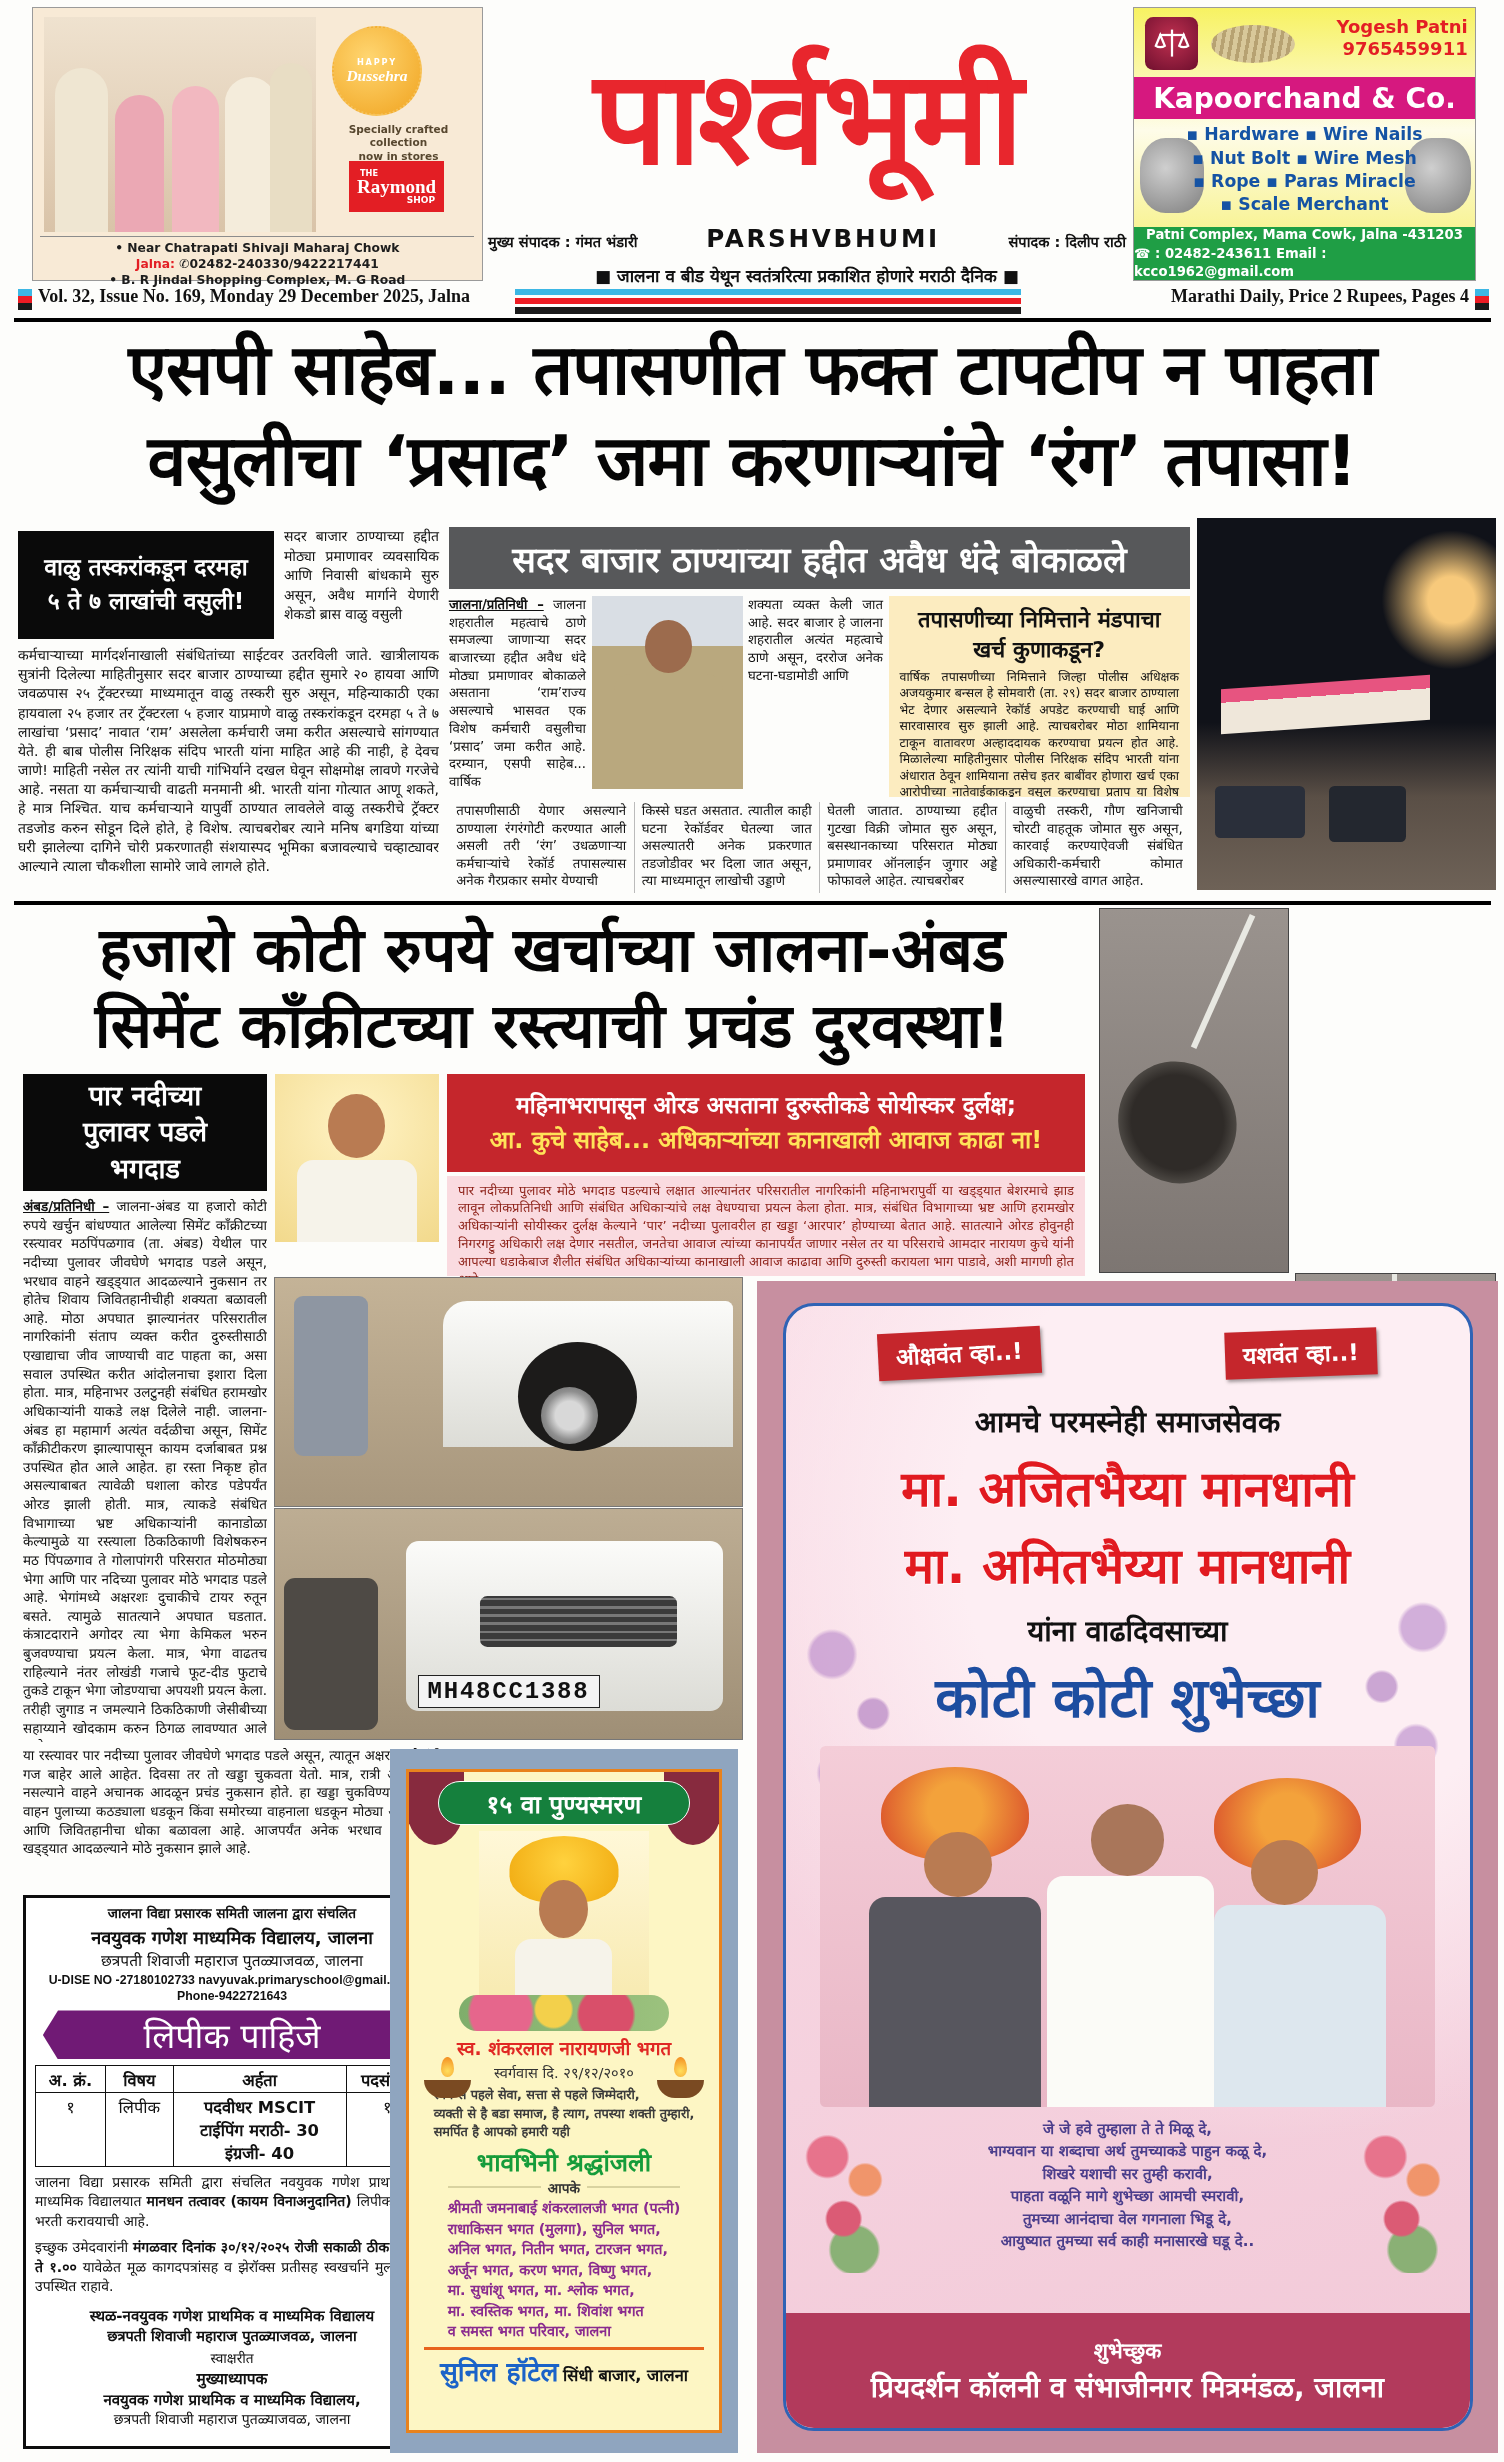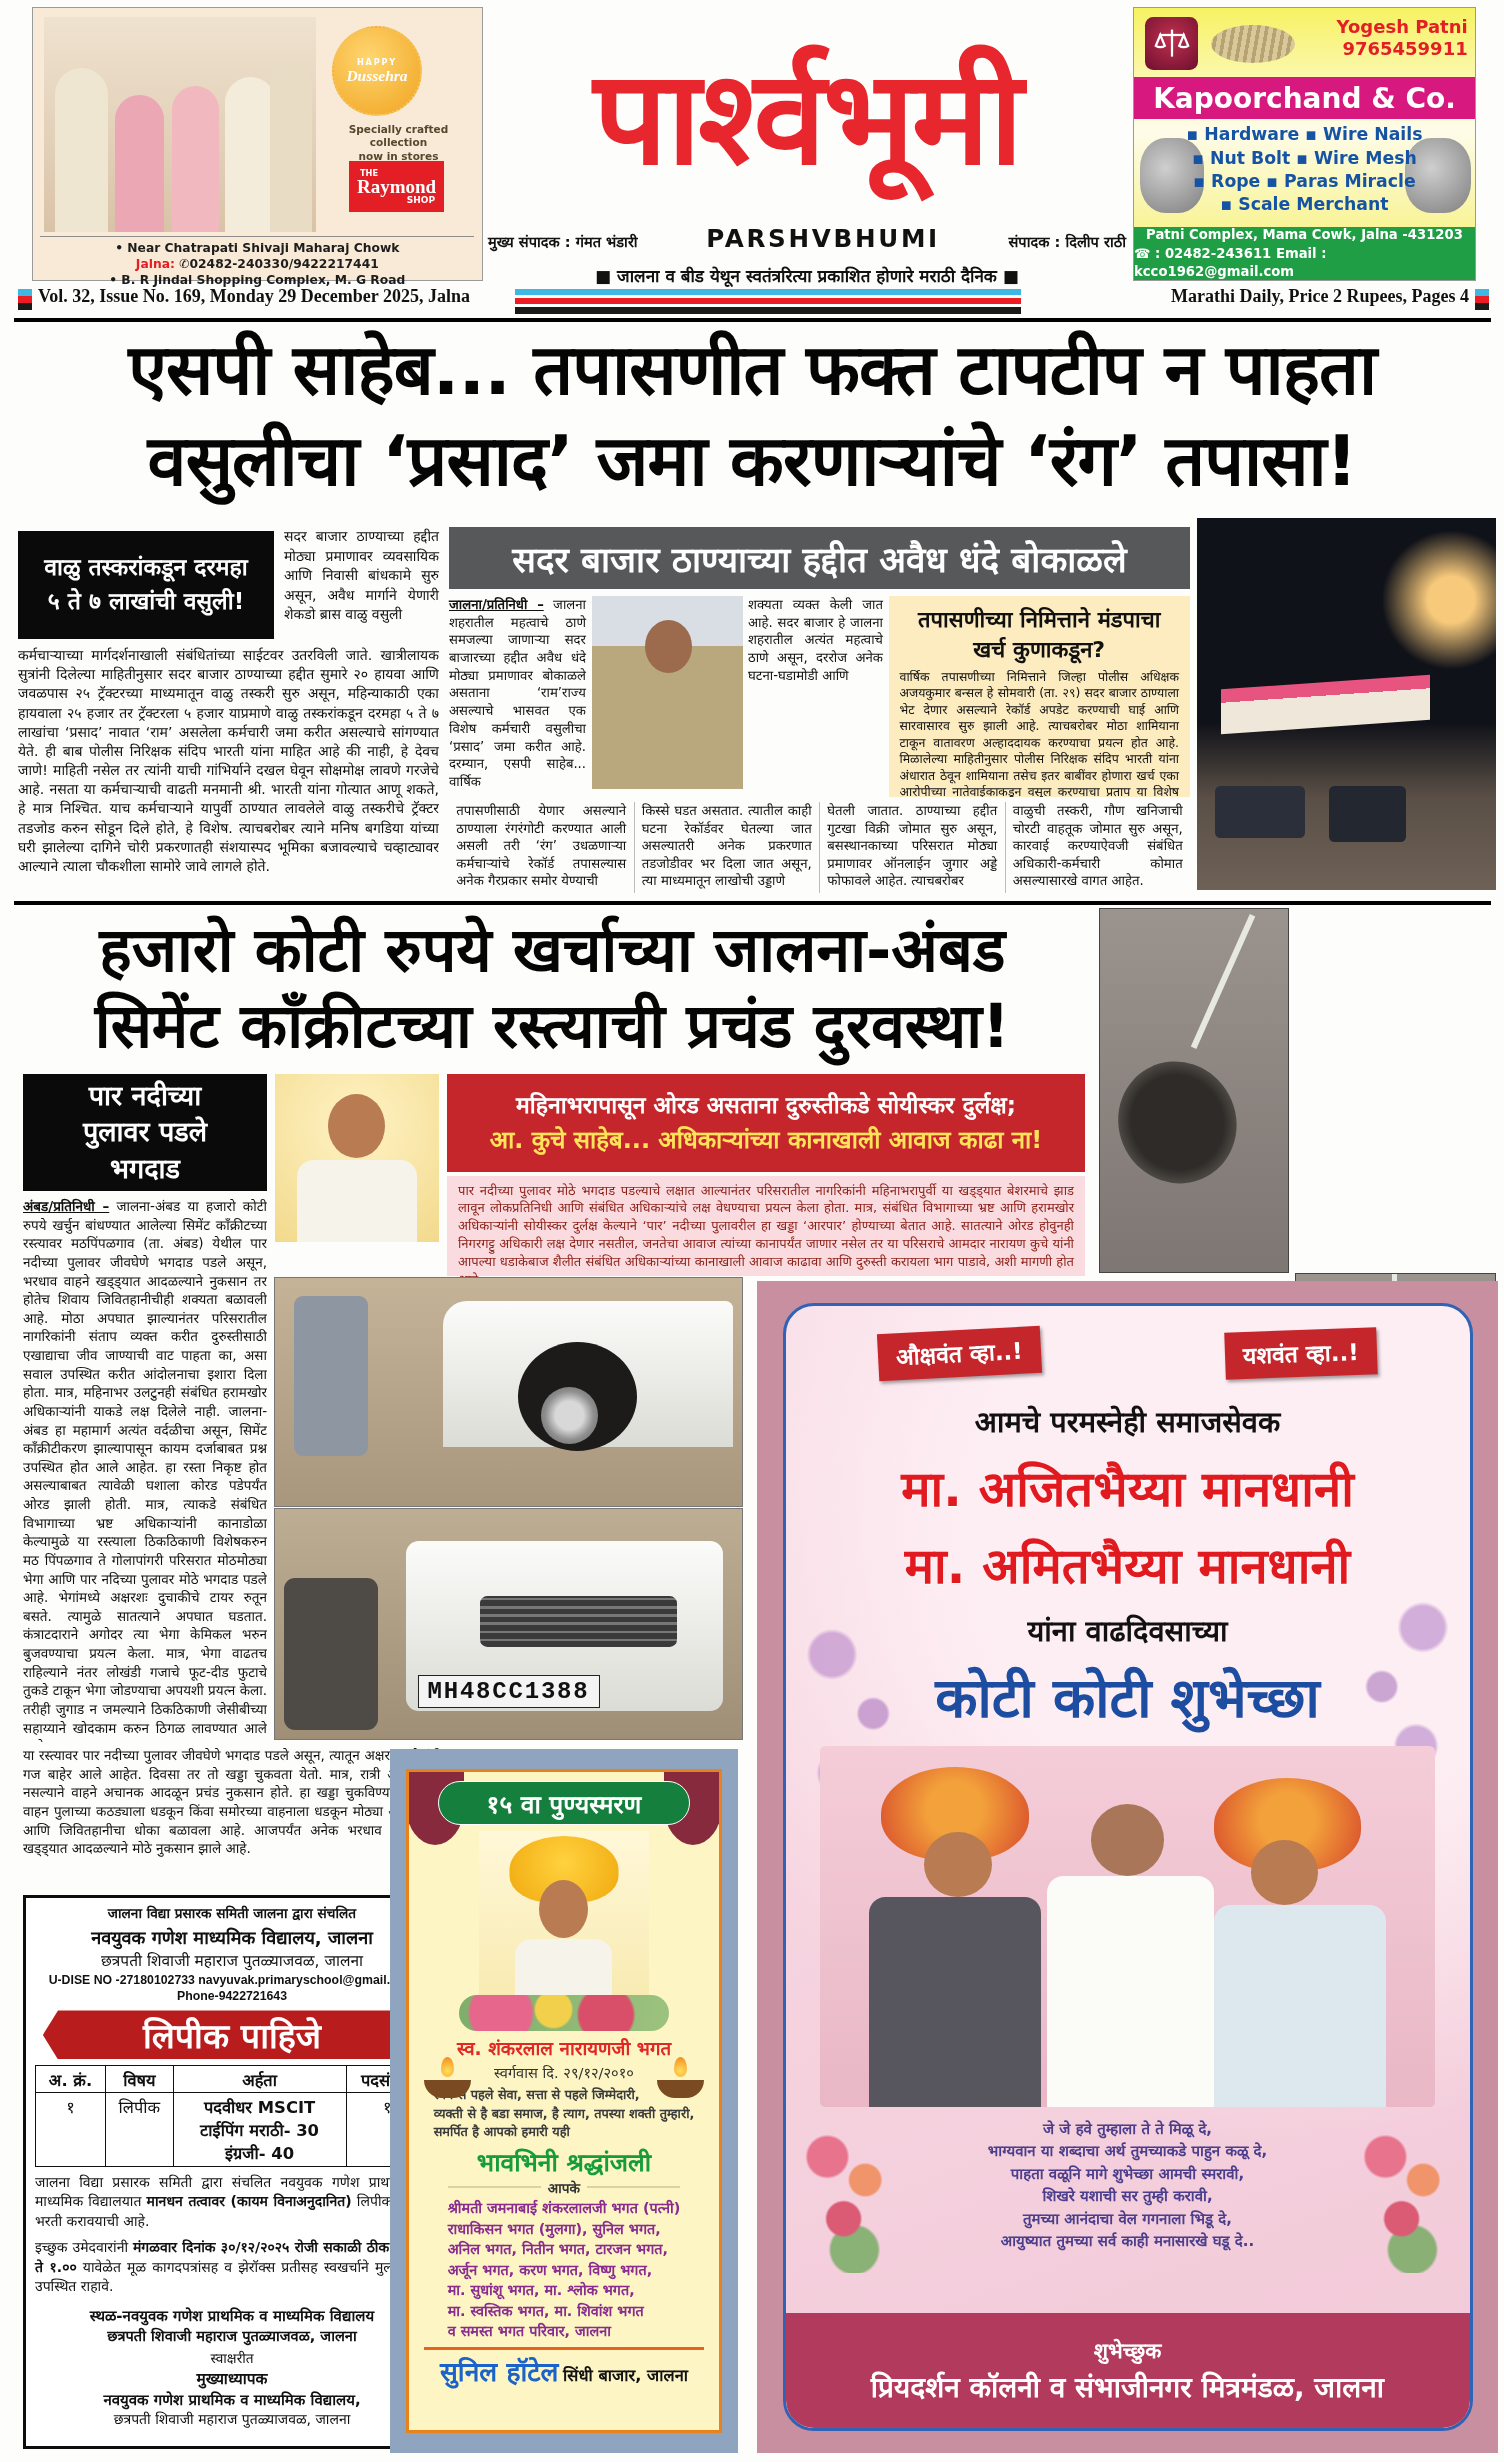--- a/index.html
+++ b/index.html
@@ -102,22 +102,22 @@
   #car2{left:274px;top:1508px;width:467px;height:230px;background:linear-gradient(180deg,#bdad93,#9f8f76);border:0.9px solid #777;}
   .carbody{position:absolute;background:linear-gradient(180deg,#fbfbf9,#dcdcd6);border-radius:24px 7.3px 0 0;}
   .arch{position:absolute;background:#1c1b1a;border-radius:50%;}
   .disc{position:absolute;background:radial-gradient(circle,#d8d8d8 0 35%,#8f8f8f 60%,#5c5c5c);border-radius:50%;}
   #plate{position:absolute;left:50%;transform:translateX(-50%);bottom:31px;background:#f4f4f4;border:1.8px solid #222;
       font-family:"Liberation Mono",monospace;font-weight:bold;font-size:24px;padding:1.8px 9px;letter-spacing:1.8px;}
 
   
   #clerk{left:23px;top:1895px;width:418px;height:554px;border:3.6px solid #0d0d0d;background:#fff;box-sizing:border-box;padding:7.3px 9px;}
   #clerk .in{font-size:12.8px;line-height:1.3;}
-  #clerk-banner{margin:5.5px auto;width:96%;height:49px;background:#b91c1c;color:#fff;display:flex;align-items:center;justify-content:center;
-      font-size:34px;font-weight:bold;clip-path:polygon(0 50%,4% 0,96% 0,100% 50%,96% 100%,4% 100%);}
+  #clerk-banner{margin:5.5px auto;width:96%;height:49px;background:#701a75;color:#fff;display:flex;align-items:center;justify-content:center;
+      font-size:34px;font-weight:normal;clip-path:polygon(0 50%,4% 0,96% 0,100% 50%,96% 100%,4% 100%);}
   table.clk{width:100%;border-collapse:collapse;margin:1.8px 0 5.5px 0;}
   table.clk th,table.clk td{border:1.8px solid #111;font-size:16.4px;padding:1.8px 3.6px;text-align:center;vertical-align:top;}
 
   
   #memo{left:390px;top:1749px;width:348px;height:704px;background:#8fa5bf;box-sizing:border-box;padding:20px 16.4px;}
   #memo-card{width:100%;height:100%;background:#fdf6c4;border:3.6px solid #e8821d;box-sizing:border-box;position:relative;
       display:flex;flex-direction:column;align-items:center;padding:9px 9px 7.3px;overflow:hidden;}
   .corner{position:absolute;top:-5.5px;width:58px;height:78px;background:#7a1430;border-radius:0 0 60% 60%;opacity:.9;}
   #memo-banner{width:86%;background:#15803d;border:1.8px solid #fff;border-radius:24px;color:#fff;
       font-size:24.6px;font-weight:bold;text-align:center;padding:4.6px 0;z-index:2;}
@@ -460,22 +460,22 @@
         <div class="head" style="left:70%;top:26%;width:11%;height:18%;"></div>
         <div class="shirt" style="left:8%;top:42%;width:28%;height:58%;background:#57565e;"></div>
         <div class="shirt" style="left:37%;top:36%;width:27%;height:64%;background:#fbfbf7;"></div>
         <div class="shirt" style="left:64%;top:44%;width:28%;height:56%;background:#dde7ee;"></div>
       </div>
       <div id="bday-poem">
         <div class="bouquet" style="left:9px;"></div>
         <div class="bouquet" style="right:9px;"></div>
         <div>जे जे हवे तुम्हाला ते ते मिळू दे,</div>
         <div>भाग्यवान या शब्दाचा अर्थ तुमच्याकडे पाहुन कळू दे,</div>
+        <div>शिखरे यशाची सर तुम्ही करावी,</div>
         <div>पाहता वळूनि मागे शुभेच्छा आमची स्मरावी,</div>
-        <div>शिखरे यशाची सर तुम्ही करावी,</div>
         <div>तुमच्या आनंदाचा वेल गगनाला भिडू दे,</div>
         <div>आयुष्यात तुमच्या सर्व काही मनासारखे घडू दे..</div>
       </div>
       <div id="bday-band">
         <div style="font-size:21px;font-weight:bold;">शुभेच्छुक</div>
         <div style="font-size:28px;font-weight:bold;">प्रियदर्शन कॉलनी व संभाजीनगर मित्रमंडळ, जालना</div>
       </div>
     </div>
   </div>
 

